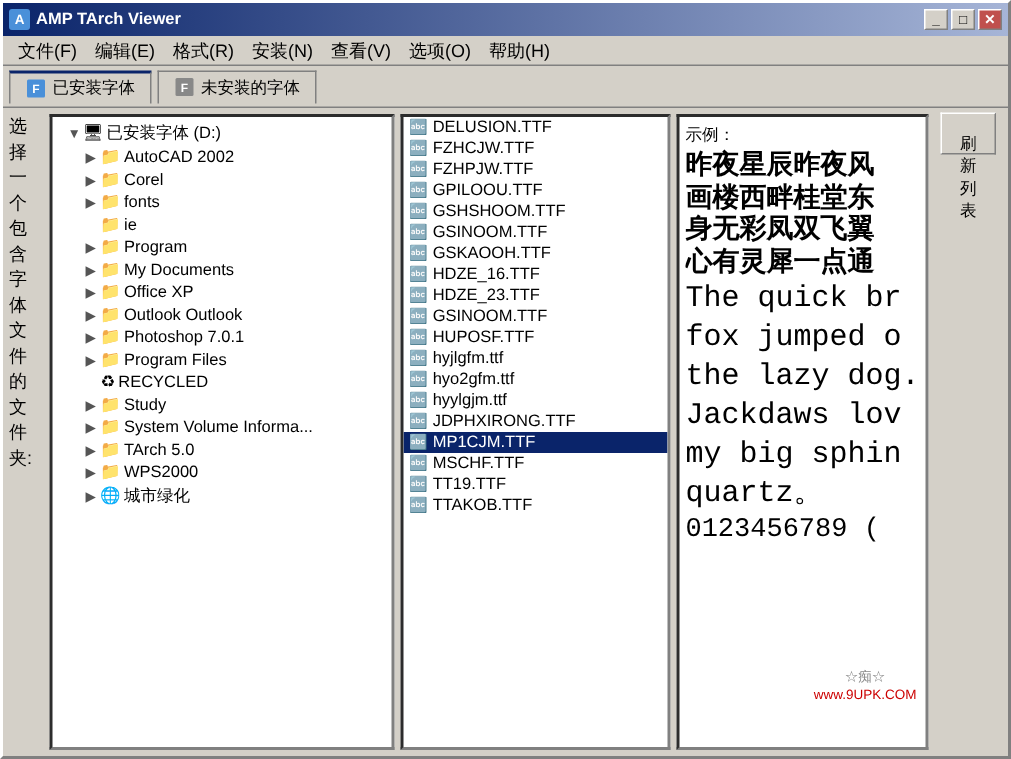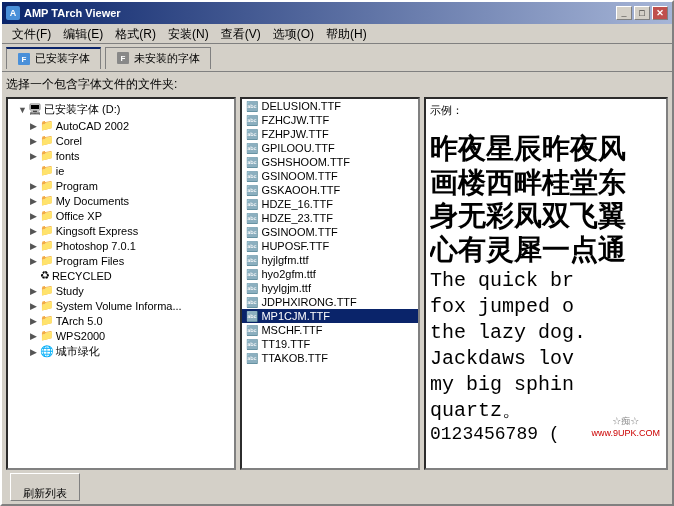--- a/index.html
+++ b/index.html
@@ -101,21 +101,21 @@
       align-items: center;
       gap: 4px;
     }
     .tab.active {
       background: #d4d0c8;
       border-top: 2px solid #0a246a;
     }
     .content-area {
       flex: 1;
       display: flex;
-      flex-direction: column;
+      flex-direction: row;
       padding: 4px;
       gap: 4px;
     }
     .label-row {
       font-size: 12px;
     }
     .main-panels {
       display: flex;
       flex: 1;
       gap: 4px;
@@ -137,21 +137,21 @@
     }
     .preview-panel {
       flex: 1;
       border: 2px inset #808080;
       background: white;
       padding: 4px;
       overflow: hidden;
     }
     .preview-label {
       font-size: 11px;
-      margin-bottom: 14px;
+      margin-bottom: 2px;
     }
     .tree-item {
       display: flex;
       align-items: center;
       padding: 1px 2px;
       cursor: pointer;
       white-space: nowrap;
     }
     .tree-item .expand-icon {
       width: 10px;
@@ -311,21 +311,21 @@
 
           <div class="tree-item indent2">
             <span class="expand-icon">▶</span>
             <span style="margin-right:2px;">📁</span>
             <span>Office XP</span>
           </div>
 
           <div class="tree-item indent2">
             <span class="expand-icon">▶</span>
             <span style="margin-right:2px;">📁</span>
-            <span>Kingsoft Express</span>
+            <span>Outlook Outlook</span>
           </div>
 
           <div class="tree-item indent2">
             <span class="expand-icon">▶</span>
             <span style="margin-right:2px;">📁</span>
             <span>Photoshop 7.0.1</span>
           </div>
 
           <div class="tree-item indent2">
             <span class="expand-icon">▶</span>
@@ -446,21 +446,21 @@
         </div>
         <div class="file-item">
           <span class="file-icon">🔤</span>
           <span>TTAKOB.TTF</span>
         </div>
       </div>
 
       <div class="preview-panel">
         <div class="preview-label">示例：</div>
         <div class="preview-mix" style="height:calc(100% - 16px); overflow:hidden;">
-          <div class="preview-chinese" style="font-family:'SimSun','宋体',serif; font-size:28px; font-weight:bold; line-height:1.2; overflow:hidden; white-space:nowrap;">
+          <div class="preview-chinese" style="font-family:'SimSun','宋体',serif; font-size:18px; font-weight:bold; line-height:1.2; overflow:hidden; white-space:nowrap;">
             昨夜星辰昨夜风<br>
             画楼西畔桂堂东<br>
             身无彩凤双飞翼<br>
             心有灵犀一点通
           </div>
           <div class="preview-english" style="font-family:Liberation Mono, monospace; font-size:20px; line-height:1.3; white-space:nowrap; overflow:hidden; margin-top:2px;">
             The quick br<br>
             fox jumped o<br>
             the lazy dog.<br>
             Jackdaws lov<br>

